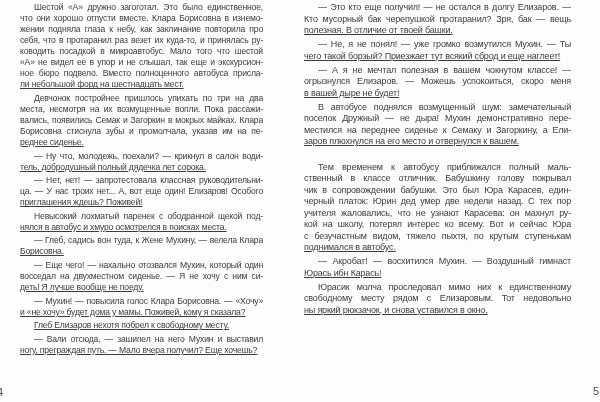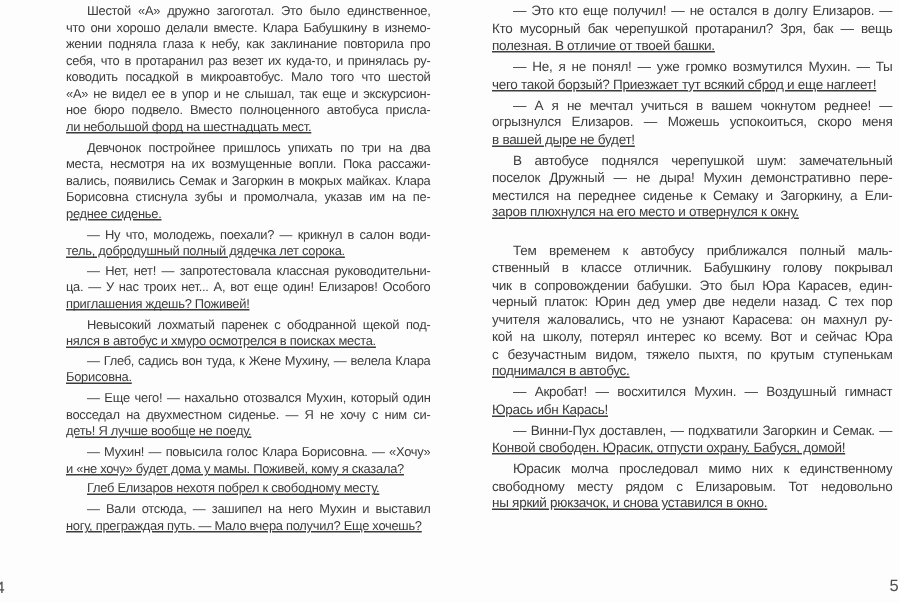--- a/index.html
+++ b/index.html
@@ -5,21 +5,21 @@
   html, body { margin: 0; padding: 0; }
   body {
     width: 600px; height: 402px;
     position: relative;
     overflow: hidden;
     background: #fdfdfd;
     font-family: "Liberation Sans", "DejaVu Sans", sans-serif;
     color: #3c3c3c;
   }
   .book-spread { position: absolute; inset: 0; }
-  .text-block { position: absolute; top: 2px; margin-left: 24px; }
+  .text-block { position: absolute; top: 2px; }
   .text-block.left  { left: 20px;  width: 243px; font-size: 8.6px; line-height: 11.05px; letter-spacing: -0.18px; }
   .text-block.right { left: 304px; width: 267px; font-size: 9px;   line-height: 11.5px;  letter-spacing: -0.18px; }
   .para { margin: 0 0 2.5px 0; }
   .para.section-break { margin-top: 14px; }
   .line {
     text-align: justify;
     text-align-last: justify;
     white-space: nowrap;
     overflow: hidden;
   }
@@ -35,21 +35,21 @@
   .page-number.right { left: 593px; top: 385px; }
 </style>
 </head>
 <body>
 
 <div class="book-spread">
 
   <div class="text-block left">
       <div class="para">
         <div class="line first">Шестой «А» дружно загоготал. Это было единственное,</div>
-        <div class="line">что они хорошо делали вместе. Клара Бабушкину в изнемо-</div>
+        <div class="line">что они хорошо отпусти вместе. Клара Борисовна в изнемо-</div>
         <div class="line">жении подняла глаза к небу, как заклинание повторила про</div>
         <div class="line">себя, что в протаранил раз везет их куда-то, и принялась ру-</div>
         <div class="line">ководить посадкой в микроавтобус. Мало того что шестой</div>
         <div class="line">«А» не видел ее в упор и не слышал, так еще и экскурсион-</div>
         <div class="line">ное бюро подвело. Вместо полноценного автобуса присла-</div>
         <div class="line last">ли небольшой форд на шестнадцать мест.</div>
       </div>
       <div class="para">
         <div class="line first">Девчонок постройнее пришлось упихать по три на два</div>
         <div class="line">места, несмотря на их возмущенные вопли. Пока рассажи-</div>
@@ -96,49 +96,45 @@
       <div class="para">
         <div class="line first">— Это кто еще получил! — не остался в долгу Елизаров. —</div>
         <div class="line">Кто мусорный бак черепушкой протаранил? Зря, бак — вещь</div>
         <div class="line last">полезная. В отличие от твоей башки.</div>
       </div>
       <div class="para">
         <div class="line first">— Не, я не понял! — уже громко возмутился Мухин. — Ты</div>
         <div class="line last">чего такой борзый? Приезжает тут всякий сброд и еще наглеет!</div>
       </div>
       <div class="para">
-        <div class="line first">— А я не мечтал учиться в вашем чокнутом реднее! —</div>
+        <div class="line first">— А я не мечтал полезная в вашем чокнутом классе! —</div>
         <div class="line">огрызнулся Елизаров. — Можешь успокоиться, скоро меня</div>
         <div class="line last">в вашей дыре не будет!</div>
       </div>
       <div class="para">
-        <div class="line first">В автобусе поднялся черепушкой шум: замечательный</div>
+        <div class="line first">В автобусе поднялся возмущенный шум: замечательный</div>
         <div class="line">поселок Дружный — не дыра! Мухин демонстративно пере-</div>
         <div class="line">местился на переднее сиденье к Семаку и Загоркину, а Ели-</div>
-        <div class="line last">заров плюхнулся на его место и отвернулся к окну.</div>
+        <div class="line last">заров плюхнулся на его место и отвернулся к вашем.</div>
       </div>
       <div class="para section-break">
         <div class="line first">Тем временем к автобусу приближался полный маль-</div>
         <div class="line">ственный в классе отличник. Бабушкину голову покрывал</div>
         <div class="line">чик в сопровождении бабушки. Это был Юра Карасев, един-</div>
         <div class="line">черный платок: Юрин дед умер две недели назад. С тех пор</div>
         <div class="line">учителя жаловались, что не узнают Карасева: он махнул ру-</div>
         <div class="line">кой на школу, потерял интерес ко всему. Вот и сейчас Юра</div>
         <div class="line">с безучастным видом, тяжело пыхтя, по крутым ступенькам</div>
         <div class="line last">поднимался в автобус.</div>
       </div>
       <div class="para">
         <div class="line first">— Акробат! — восхитился Мухин. — Воздушный гимнаст</div>
         <div class="line last">Юрась ибн Карась!</div>
       </div>
       <div class="para">
-        <div class="line first">— Винни-Пух доставлен, — подхватили Загоркин и Семак. —</div>
-        <div class="line last">Конвой свободен. Юрасик, отпусти охрану. Бабуся, домой!</div>
-      </div>
-      <div class="para">
         <div class="line first">Юрасик молча проследовал мимо них к единственному</div>
         <div class="line">свободному месту рядом с Елизаровым. Тот недовольно</div>
         <div class="line last">ны яркий рюкзачок, и снова уставился в окно.</div>
       </div>
     </div>
 
   <div class="page-number left">4</div>
 
   <div class="page-number right">5</div>
 

